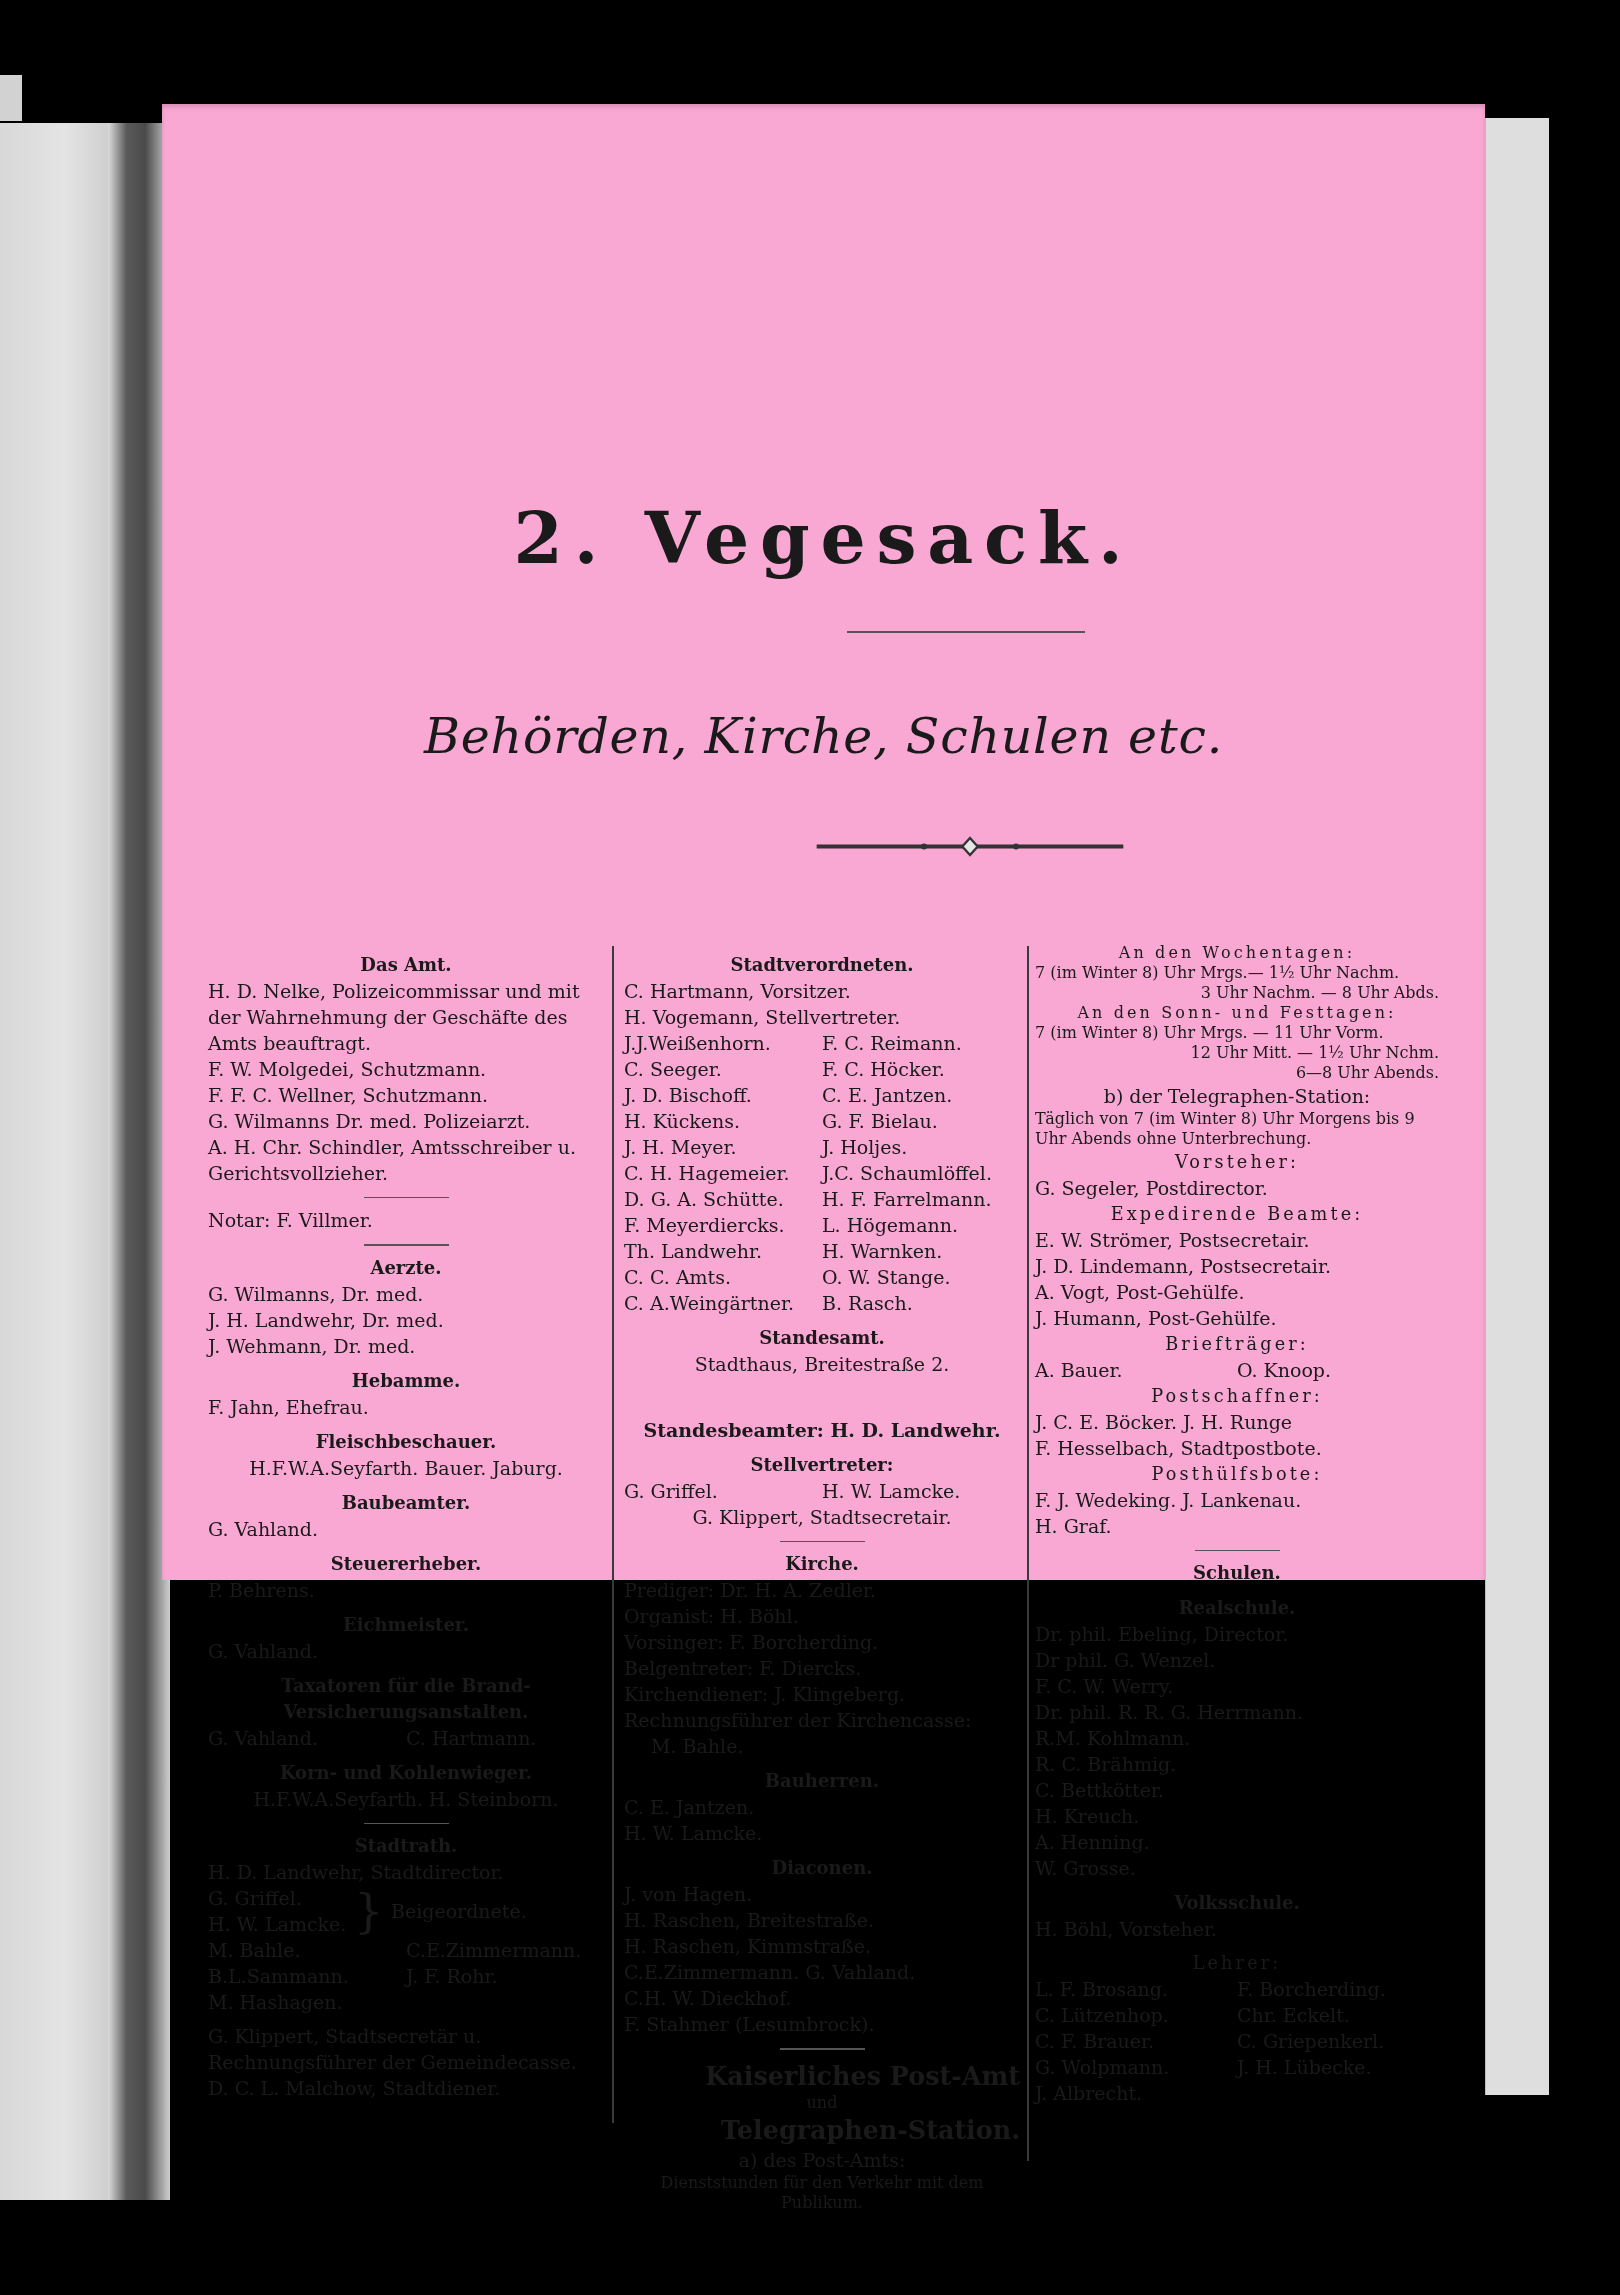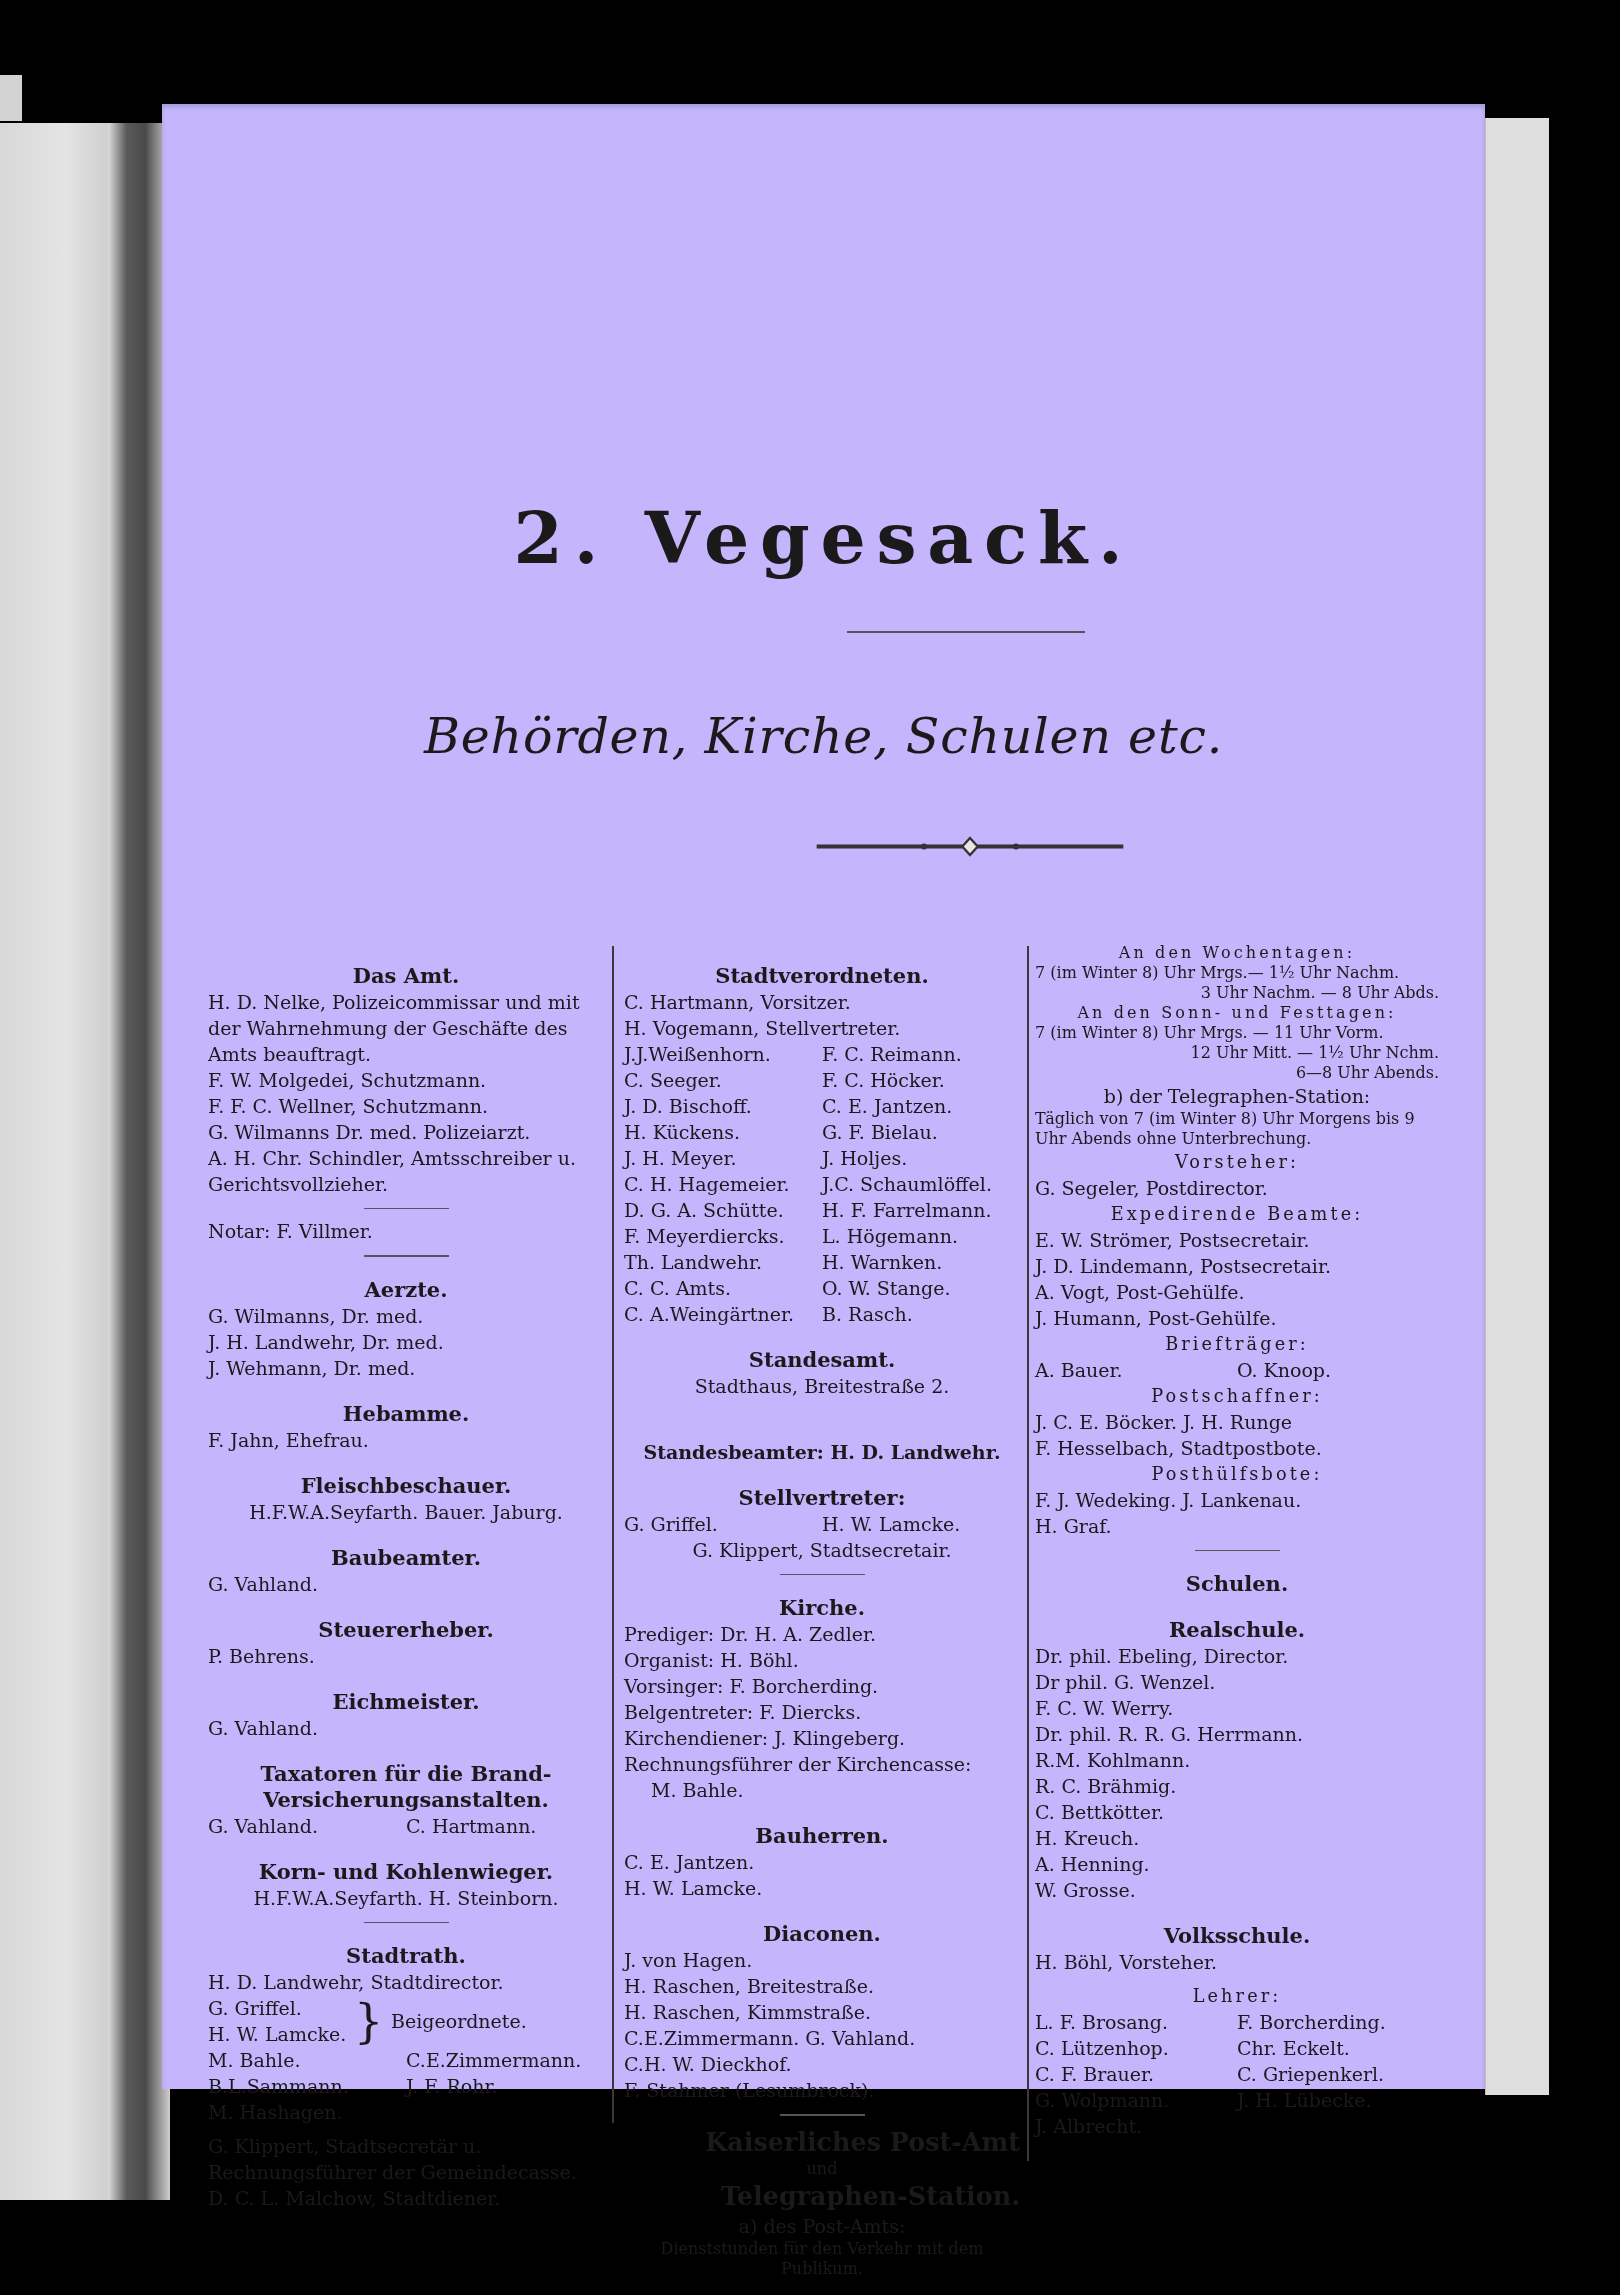--- a/index.html
+++ b/index.html
@@ -14,40 +14,40 @@
   .leftstack { position:absolute; left:0; top:75px; width:21.5px; height:46px; background:#d2d2d2; }
   .gutter {
     position:absolute; left:108px; top:123px; width:62px; height:2077px;
     background:linear-gradient(90deg,#dcdcdc 0%,#5a5a5a 30%,#4a4a4a 60%,#cfcfcf 100%);
   }
   .backpage {
     position:absolute; left:1485px; top:118px; width:63px; height:1977px;
     background:#dedede; border-left:1.5px solid #bdbdbd;
   }
   .page {
-    position:absolute; left:162px; top:104px; width:1323px; height:1985px;
-    background:#c4b5fd;
+    position:absolute; left:162px; top:104px; width:1323px; height:1476px;
+    background:#f9a8d4;
     box-shadow: inset 0 3.1px 4.6px rgba(0,0,0,0.15);
   }
   .title {
     position:absolute; left:0; right:0; top:392px; text-align:center;
     font-family:"DejaVu Serif", serif; font-weight:bold; font-size:71px; letter-spacing:10.8px;
   }
   .rule1 { position:absolute; left:685px; width:238px; top:527px; height:2.3px; background:#555; }
   .subtitle {
     position:absolute; left:0; right:0; top:604px; text-align:center;
     font-family:"DejaVu Serif", serif; font-style:italic; font-size:49px; letter-spacing:0.8px;
   }
   .ornament { position:absolute; left:654px; top:731px; width:308px; height:23px; }
   .colrule { position:absolute; top:842px; width:2.3px; background:#3a3a3a; }
   .col {
     position:absolute; top:839px; font-size:19px; line-height:26px;
     font-family:"DejaVu Serif", serif;
   }
-  .col .h { text-align:center; font-weight:bold; font-size:21px; margin-top:20px; }
+  .col .h { text-align:center; font-weight:bold; font-size:18px; margin-top:9px; }
   .col .hs { text-align:center; letter-spacing:3.1px; font-size:17.7px; }
   .col .c { text-align:center; }
   .col .r { text-align:right; }
   .col .ind { padding-left:46px; }
   .col .small { font-size:16px; line-height:20px; }
   .col .sep { width:85px; height:1.5px; background:#555; margin:10.8px auto 9.2px; }
   .row2 { display:flex; }
   .row2 span { flex:1; white-space:nowrap; }
   .brace { display:flex; align-items:center; }
   .brace .names { white-space:nowrap; }

